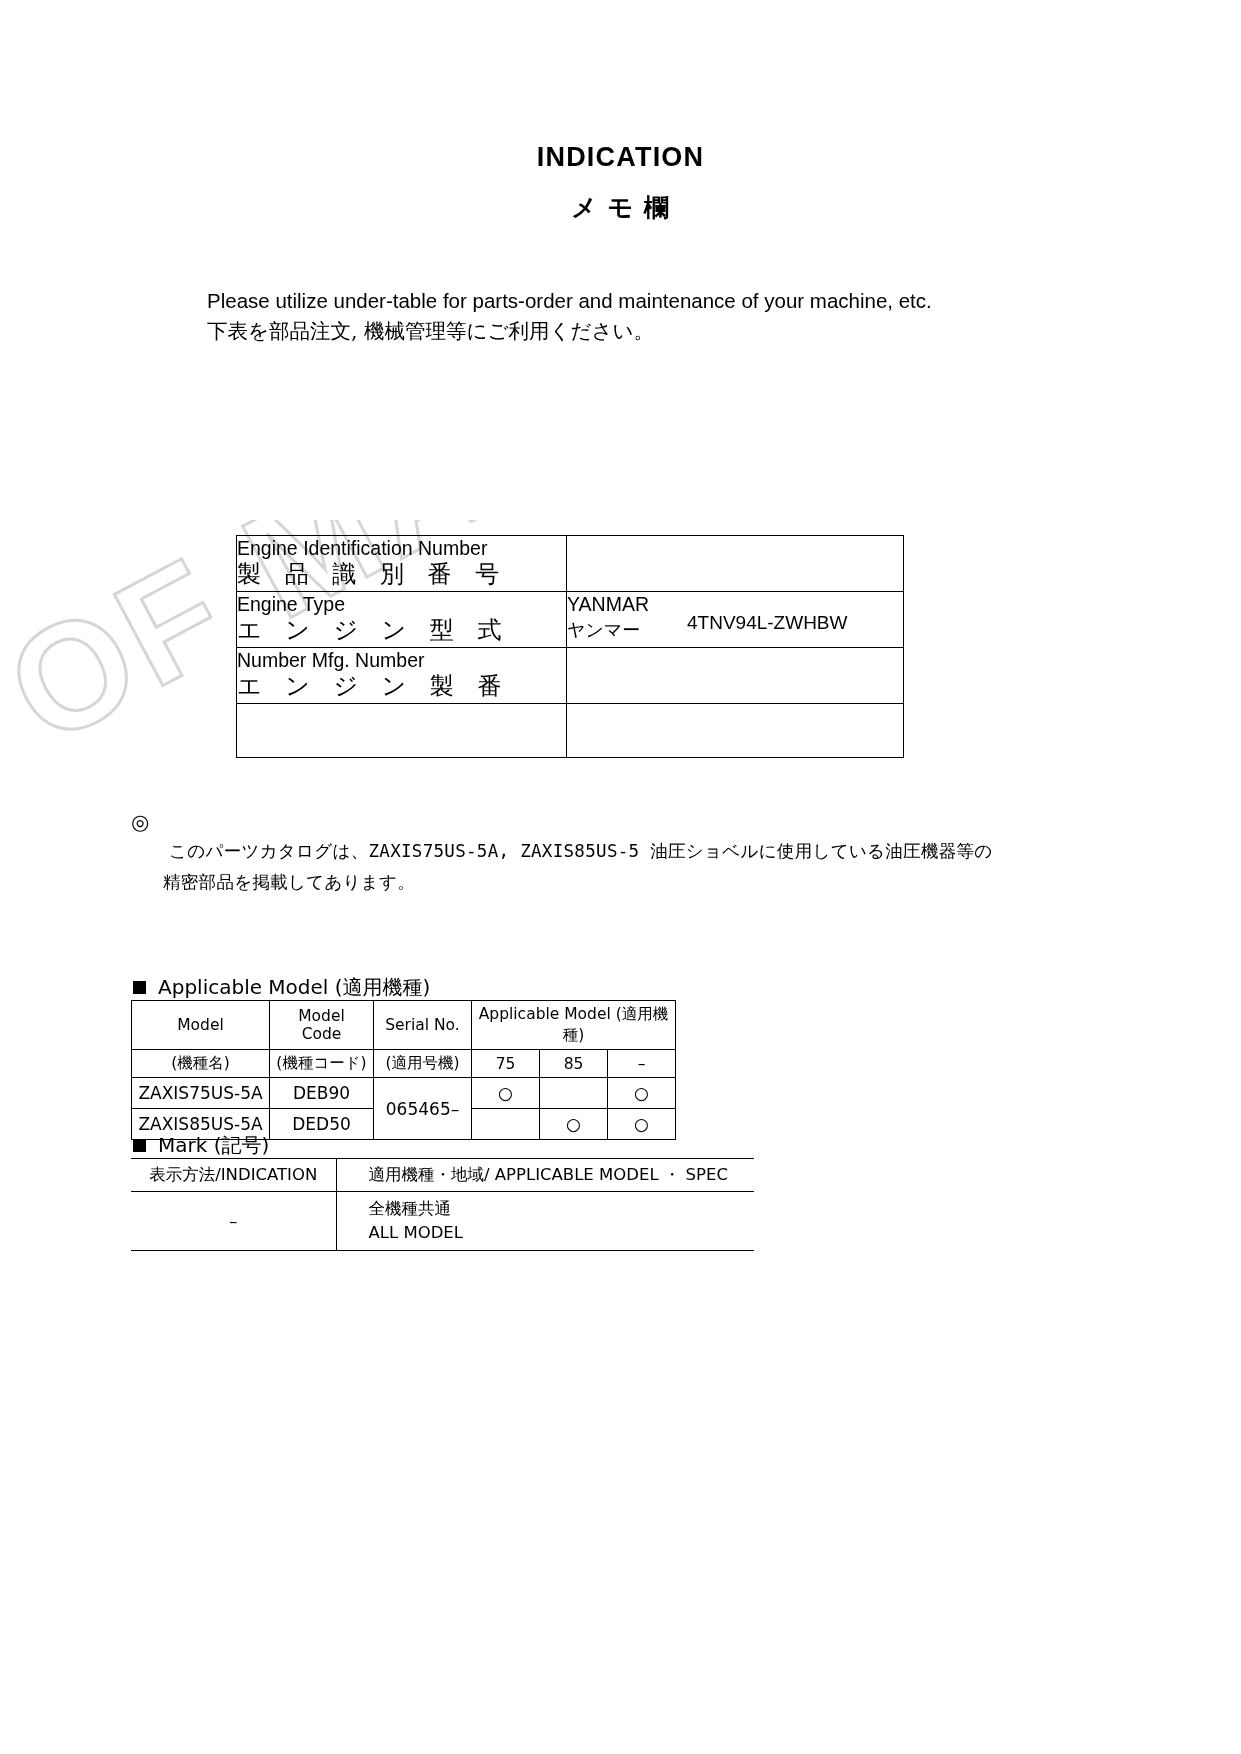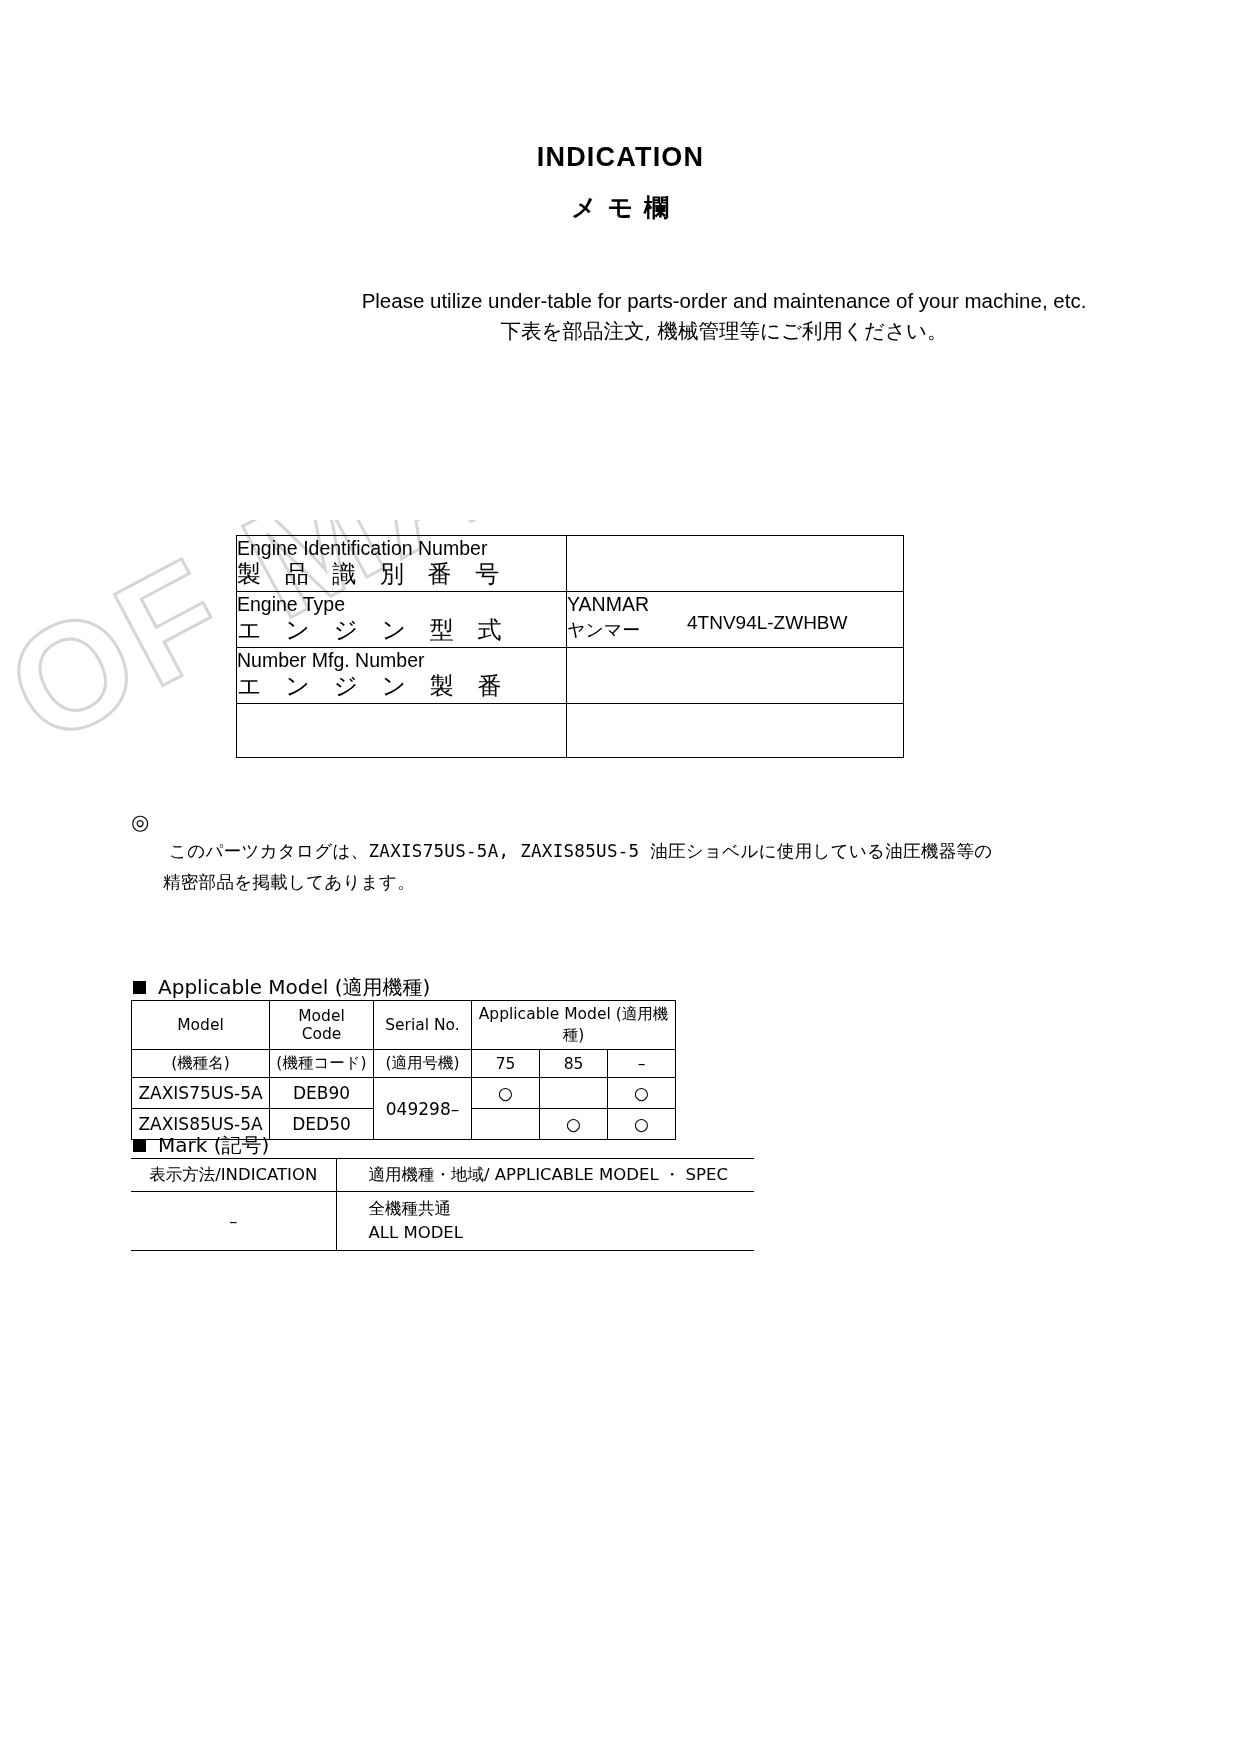--- a/index.html
+++ b/index.html
@@ -50,21 +50,20 @@
     margin-top: 18px;
     letter-spacing: 1px;
     font-family: "DejaVu Sans", "Liberation Sans", sans-serif;
   }
 
   .intro {
     margin-left: 207px;
     margin-top: 62px;
     font-size: 20.5px;
     line-height: 30px;
-    text-align: center;
   }
   .intro-jp {
     font-family: "DejaVu Serif", "DejaVu Sans", serif;
     font-size: 20.5px;
   }
 
   
   .memo-table {
     position: absolute;
     left: 236px;
@@ -292,21 +291,21 @@
       <td class="col-model h-jp">(機種名)</td>
       <td class="col-code h-jp">(機種コード)</td>
       <td class="col-serial h-jp">(適用号機)</td>
       <td class="col-spec h-jp">75</td>
       <td class="col-spec h-jp">85</td>
       <td class="col-spec h-jp">–</td>
     </tr>
     <tr>
       <td class="col-model data-cell">ZAXIS75US-5A</td>
       <td class="col-code data-cell">DEB90</td>
-      <td class="col-serial data-cell" rowspan="2">049298–</td>
+      <td class="col-serial data-cell" rowspan="2">065465–</td>
       <td class="col-spec data-cell circle">○</td>
       <td class="col-spec data-cell circle"></td>
       <td class="col-spec data-cell circle">○</td>
     </tr>
     <tr>
       <td class="col-model data-cell">ZAXIS85US-5A</td>
       <td class="col-code data-cell">DED50</td>
       <td class="col-spec data-cell circle"></td>
       <td class="col-spec data-cell circle">○</td>
       <td class="col-spec data-cell circle">○</td>

